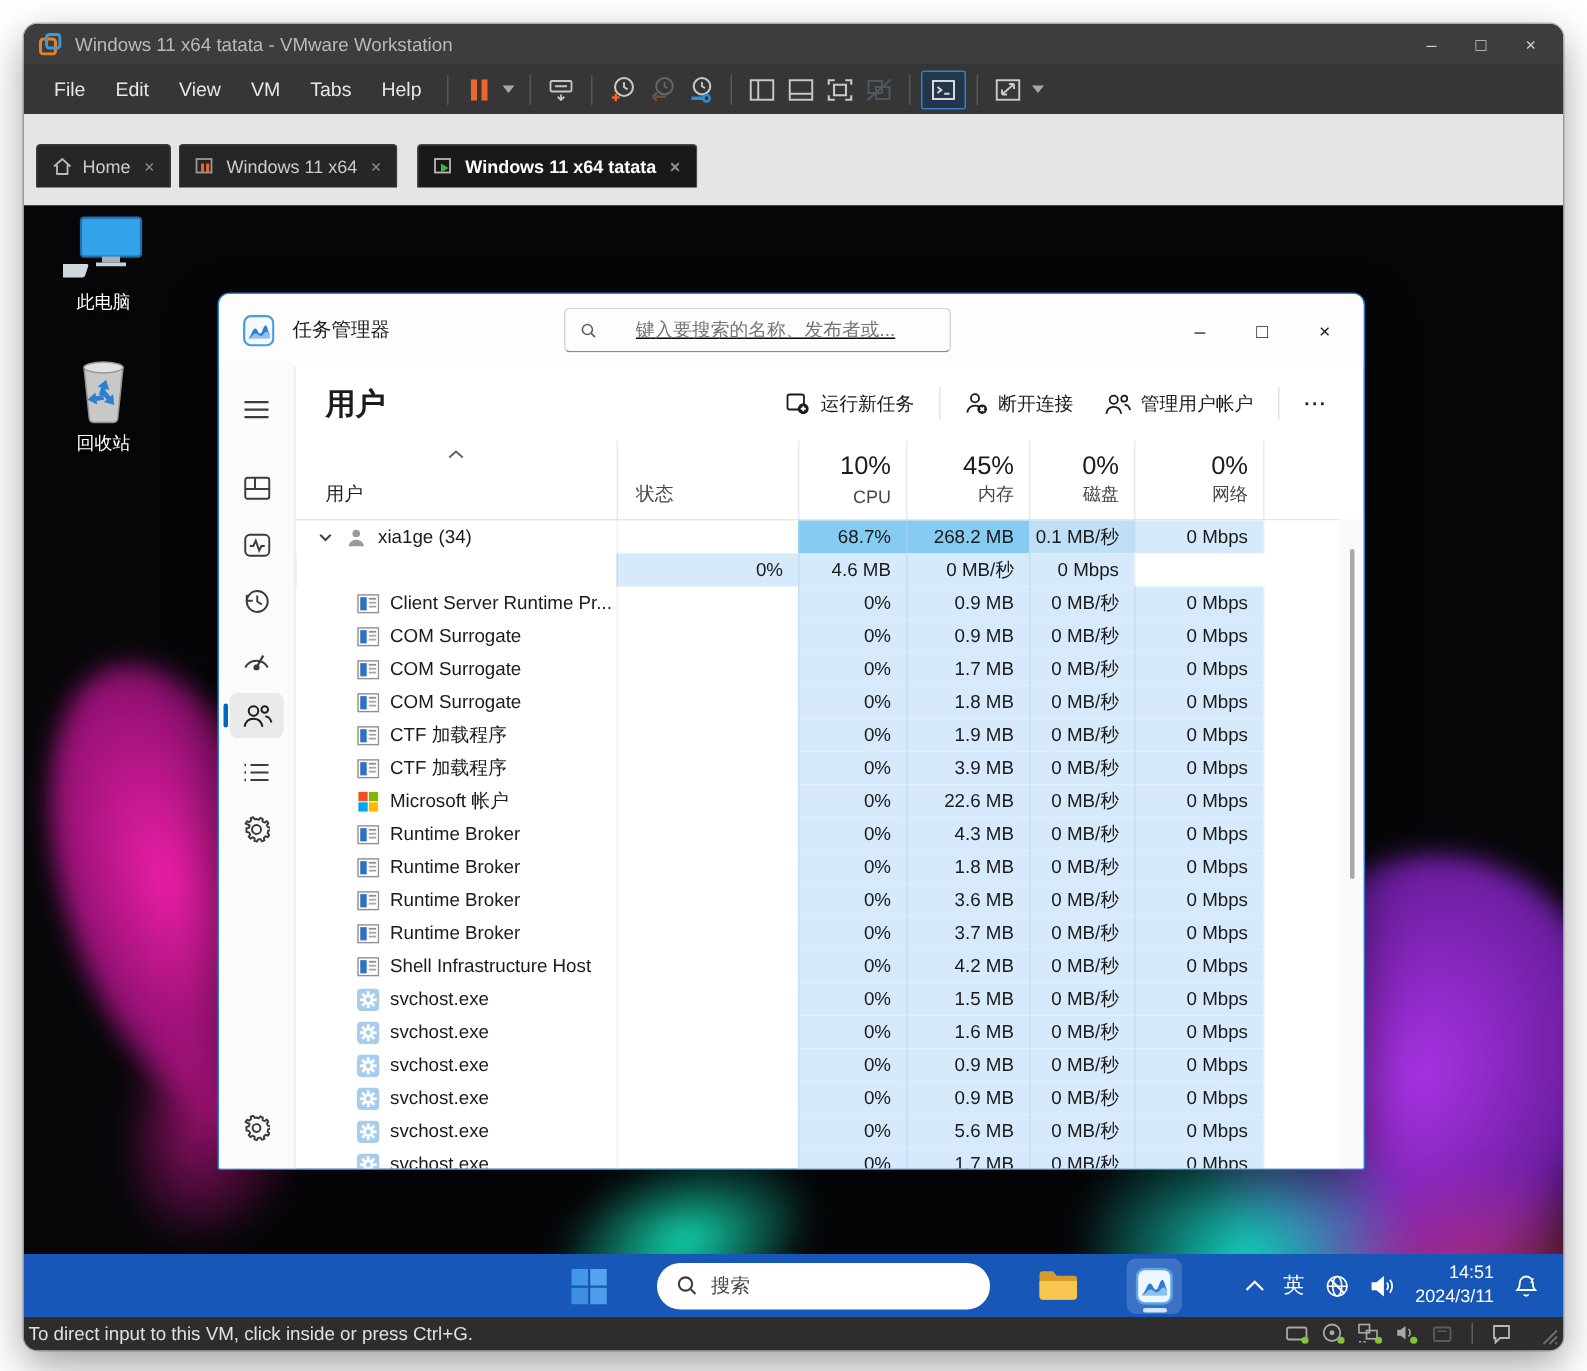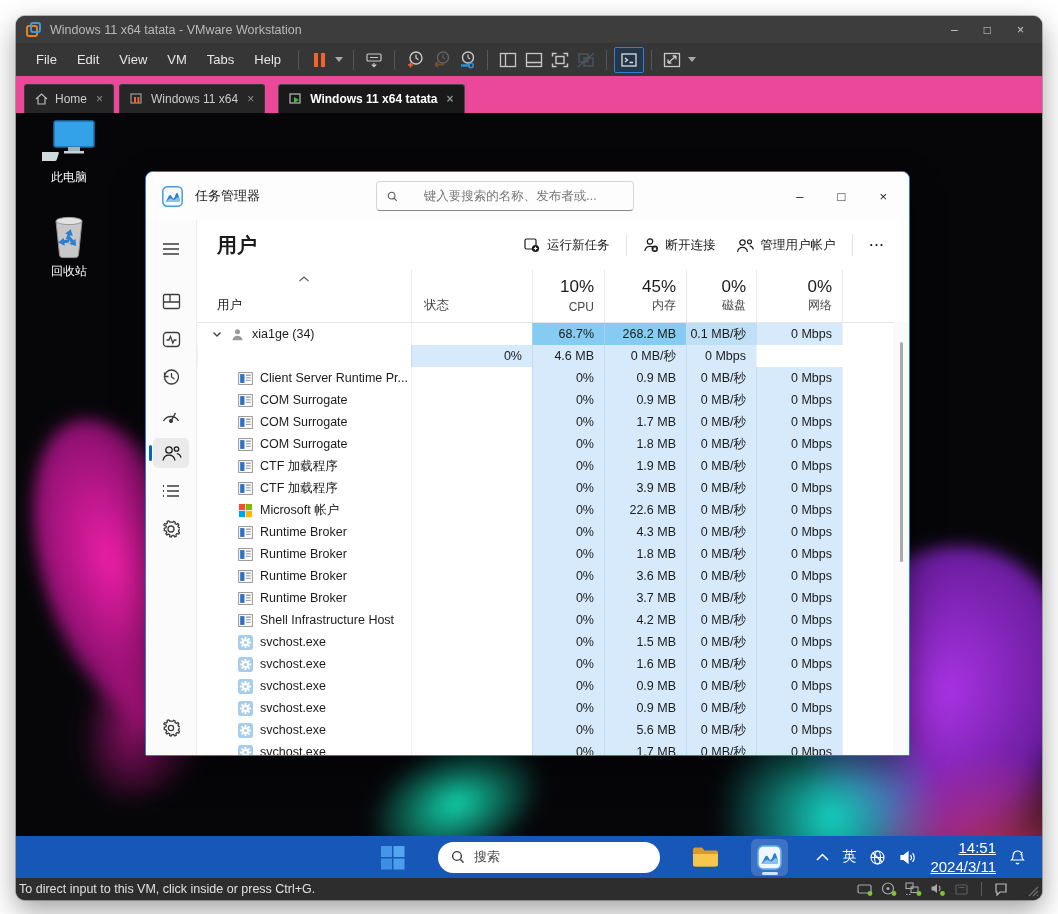--- a/index.html
+++ b/index.html
@@ -16,21 +16,21 @@
   .vmw-menubar{height:33px;background:#363636;display:flex;align-items:center;padding:0 10px;color:#e6e6e6;font-size:13px;flex:0 0 auto;}
   .menu-item{padding:5px 10px;border-radius:2px;}
   .tb-sep{width:1px;height:20px;background:#575757;margin:0 7px;}
   .tb-btn{display:flex;align-items:center;justify-content:center;width:26px;height:24px;border-radius:2px;}
   .tb-btn.small{width:14px;}
   .tb-btn.console{border:1px solid #2e7fd6;background:#243649;width:28px;}
   .pausebars{display:flex;gap:3px;}
   .pausebars i{display:block;width:4px;height:14px;background:#f0642e;}
   .caret{width:0;height:0;border-left:4px solid transparent;border-right:4px solid transparent;border-top:5px solid #a8a8a8;}
   
-  .vmw-tabbar{height:37px;background:#ec4899;display:flex;align-items:flex-end;padding:0 8px;gap:5px;flex:0 0 auto;}
+  .vmw-tabbar{height:37px;background:#e5e5e5;display:flex;align-items:flex-end;padding:12px 8px;gap:5px;flex:0 0 auto;}
   .tab{height:28px;display:flex;align-items:center;gap:7px;padding:0 10px;background:#262626;
        border:1px solid #3a3a3a;border-bottom:none;border-radius:3px 3px 0 0;color:#cccccc;font-size:12px;white-space:nowrap;}
   .tab .x{color:#8f8f8f;font-size:12px;margin-left:2px;}
   .tab.active{background:#191919;color:#ffffff;font-weight:bold;border-color:#4a4a4a;margin-left:8px;}
   
   .vm-display{flex:1 1 auto;position:relative;background:#060609;overflow:hidden;padding-left:40px;}
   .blob{position:absolute;border-radius:50%;filter:blur(8px);}
   .b-l1{left:28px;top:300px;width:160px;height:320px;transform:rotate(-18deg);
         background:radial-gradient(ellipse at 45% 45%,#ee1fa7 0%,#8d1070 55%,rgba(80,6,60,0) 75%);}
   .b-l2{left:70px;top:500px;width:130px;height:200px;transform:rotate(24deg);
@@ -52,36 +52,36 @@
   .vm-taskbar{position:absolute;left:0;right:0;bottom:0;height:42px;background:#1657b8;z-index:5;}
   .tb-center{position:absolute;left:358px;top:0;height:42px;display:flex;align-items:center;gap:27px;text-align:center;}
   .tb-search{width:222px;height:31px;background:#fff;border-radius:16px;display:flex;align-items:center;
              gap:9px;padding:0 13px;color:#474747;font-size:13px;box-sizing:border-box;}
   .tb-app{width:37px;height:37px;border-radius:6px;display:flex;align-items:center;justify-content:center;position:relative;}
   .tb-app.active{background:rgba(255,255,255,.16);}
   .tb-app.active::after{content:"";position:absolute;bottom:1px;left:50%;transform:translateX(-50%);
                         width:16px;height:3px;border-radius:2px;background:#cfe6ff;}
   .tb-tray{position:absolute;right:16px;top:0;height:42px;display:flex;align-items:center;gap:13px;color:#fff;}
   .tray-ime{font-size:14px;}
-  .tray-clock{text-align:right;font-size:15px;line-height:1.3;text-decoration:underline;}
+  .tray-clock{text-align:right;font-size:12px;line-height:1.3;}
   
   .vmw-statusbar{height:22px;background:#2d2d2d;display:flex;align-items:center;padding:0 0 0 3px;
                  color:#e0e0e0;font-size:12.5px;gap:6px;flex:0 0 auto;position:relative;}
   .sb-icons{margin-left:auto;display:flex;align-items:center;gap:8px;padding-right:34px;}
   .sb-sep{width:1px;height:14px;background:#5c5c5c;margin:0 4px;}
   .grip{position:absolute;right:3px;bottom:3px;}
   
   .tm{position:absolute;left:129px;top:58px;width:765px;height:585px;background:#fff;
       border:1px solid #2b7cd3;border-radius:8px 8px 2px 2px;box-sizing:border-box;
       box-shadow:0 14px 34px rgba(0,0,0,.45);display:flex;flex-direction:column;overflow:hidden;z-index:4;}
   .tm-titlebar{height:48px;flex:0 0 auto;display:flex;align-items:center;padding:0 16px;gap:12px;position:relative;background:#fdfdfd;}
   .tm-title{font-size:13px;color:#1b1b1b;}
   .tm-searchbox{position:absolute;left:230px;top:9px;width:258px;height:30px;box-sizing:border-box;
                 border:1px solid #d6d6d6;border-bottom:1px solid #898989;border-radius:4px;background:#fdfdfd;
-                display:flex;align-items:center;gap:24px;padding:0 10px;}
+                display:flex;align-items:center;gap:24px;padding:0 10px;text-decoration:underline;}
   .tm-search-input{border:none;outline:none;background:transparent;font-size:12.5px;color:#444;width:100%;
                    font-family:"Liberation Sans",sans-serif;}
   .tm-search-input::placeholder{color:#767676;}
   .tm-ctl{margin-left:auto;display:flex;align-items:center;gap:34px;color:#1b1b1b;font-size:13px;padding-right:6px;}
   .tm-body{flex:1 1 auto;display:flex;min-height:0;}
   .tm-side{width:50px;flex:0 0 auto;display:flex;flex-direction:column;align-items:center;padding:10px 0 8px;
            border-right:1px solid #ececec;background:#fbfbfb;}
   .side-item{width:36px;height:30px;border-radius:5px;display:flex;align-items:center;justify-content:center;position:relative;margin:4px 0;}
   .side-item.burger{margin-bottom:18px;}
   .side-item.sel{background:#eaeaea;}

